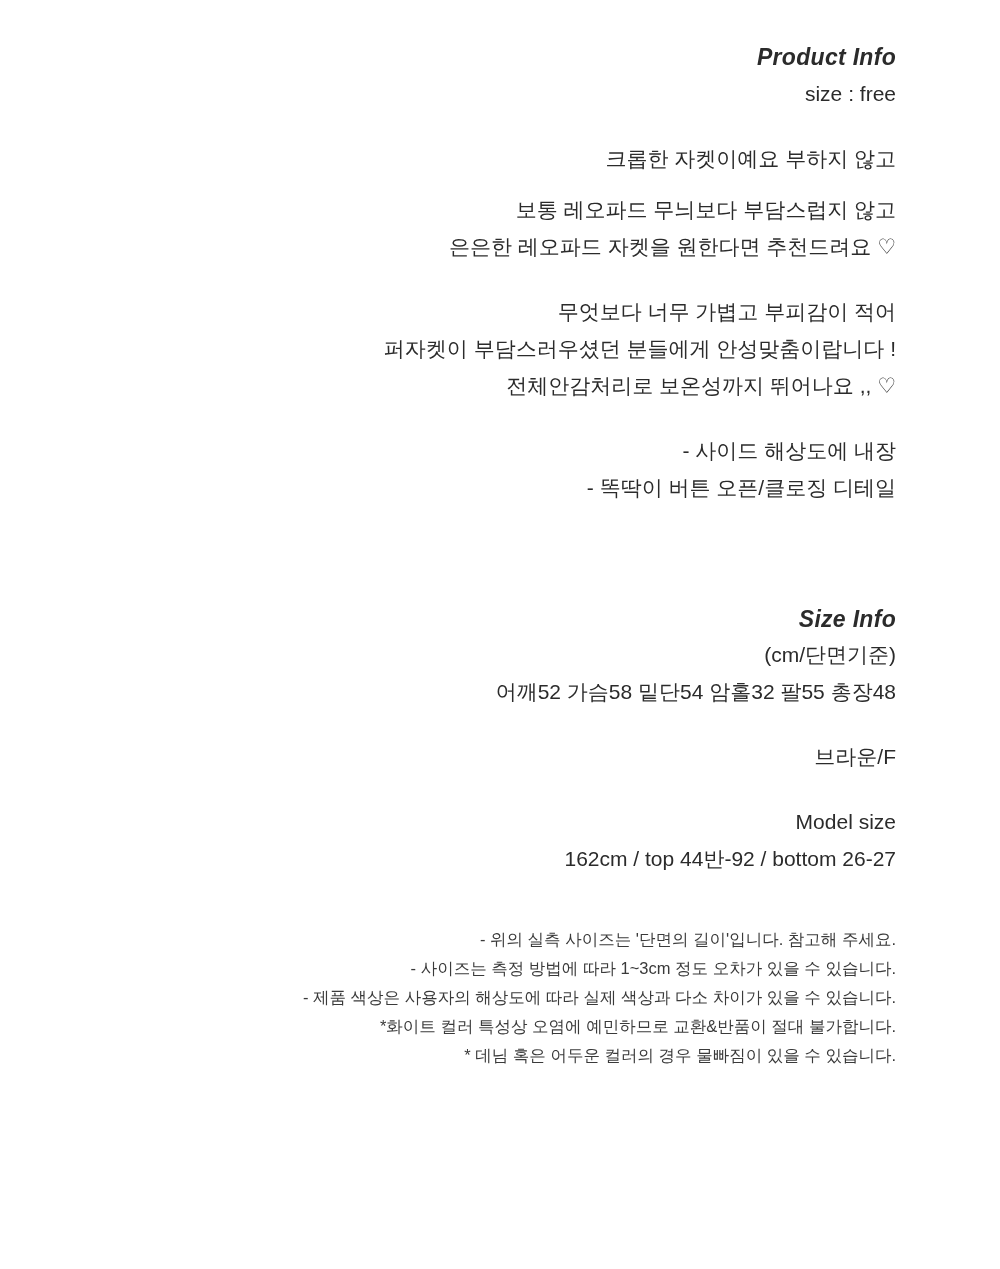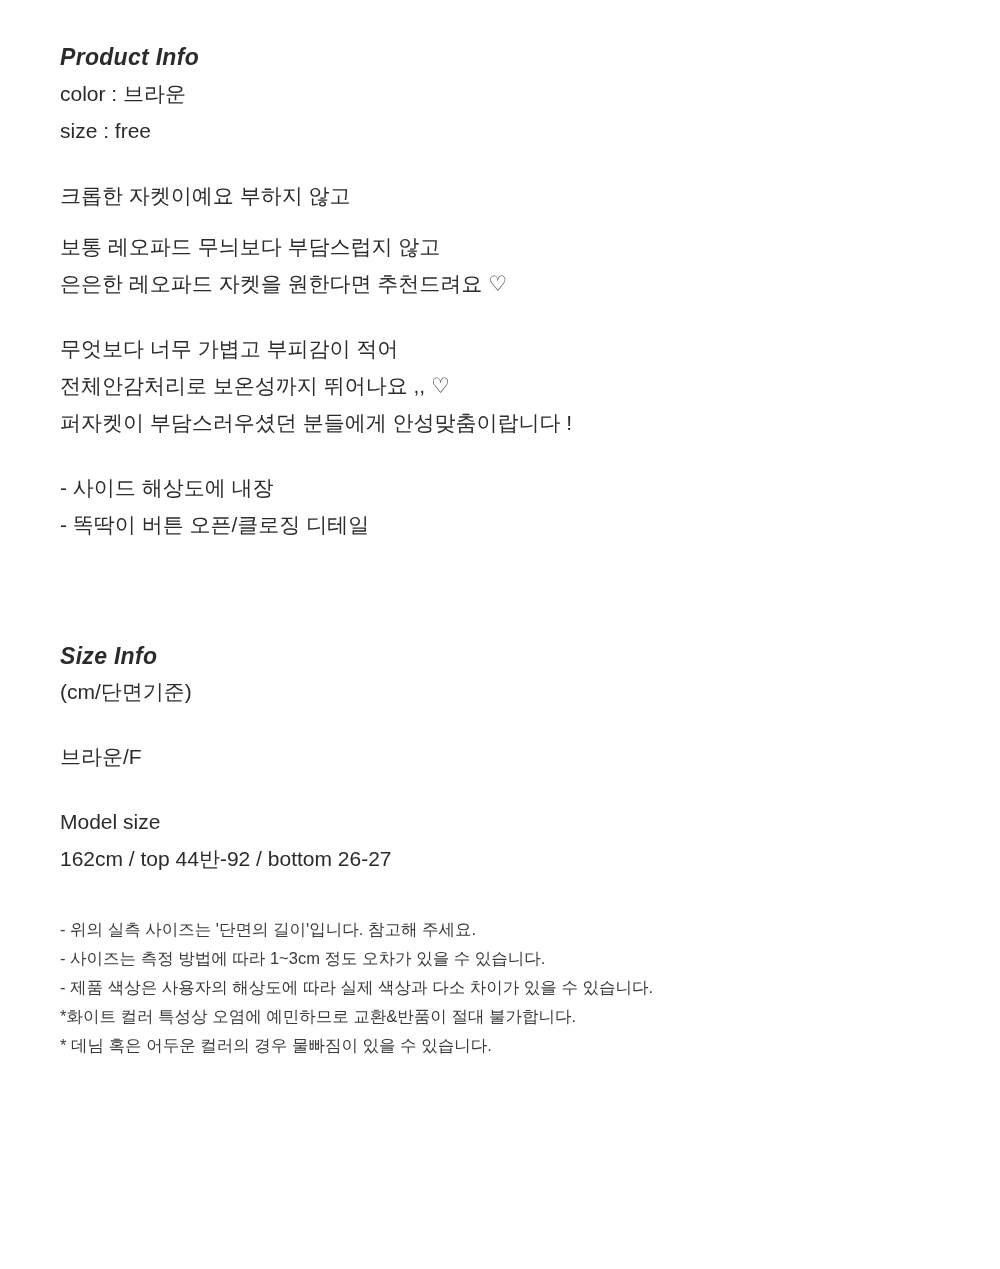--- a/index.html
+++ b/index.html
@@ -12,21 +12,21 @@
     height: 1269px;
     font-family: "Liberation Sans", "DejaVu Sans", sans-serif;
     color: #2b2b2b;
     -webkit-font-smoothing: antialiased;
   }
   .page {
     width: 956px;
     height: 1269px;
     box-sizing: border-box;
     padding: 40px 60px 36px 60px;
-    text-align: left;
+    text-align: right;
     position: relative;
   }
   .heading {
     font-size: 23px;
     font-weight: bold;
     font-style: italic;
     letter-spacing: 0.3px;
     line-height: 1.5;
     margin: 0;
   }
@@ -36,76 +36,76 @@
     margin: 0;
     font-weight: 400;
   }
   .block {
     margin: 0;
   }
   .gap-sm { height: 14px; }
   .gap-md { height: 28px; }
   .gap-xl { height: 68px; }
   .notes {
-    margin-top: 10px;
+    margin-top: 20px;
   }
   .note-line {
     font-size: 16.5px;
     line-height: 29px;
     color: #3a3a3a;
     margin: 0;
   }
 </style>
 </head>
 <body>
 
 <div class="page">
 
   <div class="heading">Product Info</div>
 
   <div class="block">
-    <p class="line">color : 브라운</p>
     <p class="line">size : free</p>
   </div>
 
   <div class="gap-md"></div>
 
   <div class="block">
     <p class="line">크롭한 자켓이예요 부하지 않고</p>
   </div>
 
   <div class="gap-sm"></div>
 
   <div class="block">
     <p class="line">보통 레오파드 무늬보다 부담스럽지 않고</p>
     <p class="line">은은한 레오파드 자켓을 원한다면 추천드려요 ♡</p>
   </div>
 
   <div class="gap-md"></div>
 
   <div class="block">
     <p class="line">무엇보다 너무 가볍고 부피감이 적어</p>
+    <p class="line">퍼자켓이 부담스러우셨던 분들에게 안성맞춤이랍니다 !</p>
     <p class="line">전체안감처리로 보온성까지 뛰어나요 ,, ♡</p>
-    <p class="line">퍼자켓이 부담스러우셨던 분들에게 안성맞춤이랍니다 !</p>
   </div>
 
   <div class="gap-md"></div>
 
   <div class="block">
     <p class="line">- 사이드 해상도에 내장</p>
     <p class="line">- 똑딱이 버튼 오픈/클로징 디테일</p>
   </div>
 
   <div class="gap-xl"></div>
   <div class="gap-md"></div>
 
   <div class="heading">Size Info</div>
 
   <div class="block">
     <p class="line">(cm/단면기준)</p>
+    <p class="line">어깨52 가슴58 밑단54 암홀32 팔55 총장48</p>
   </div>
 
   <div class="gap-md"></div>
 
   <div class="block">
     <p class="line">브라운/F</p>
   </div>
 
   <div class="gap-md"></div>
 

